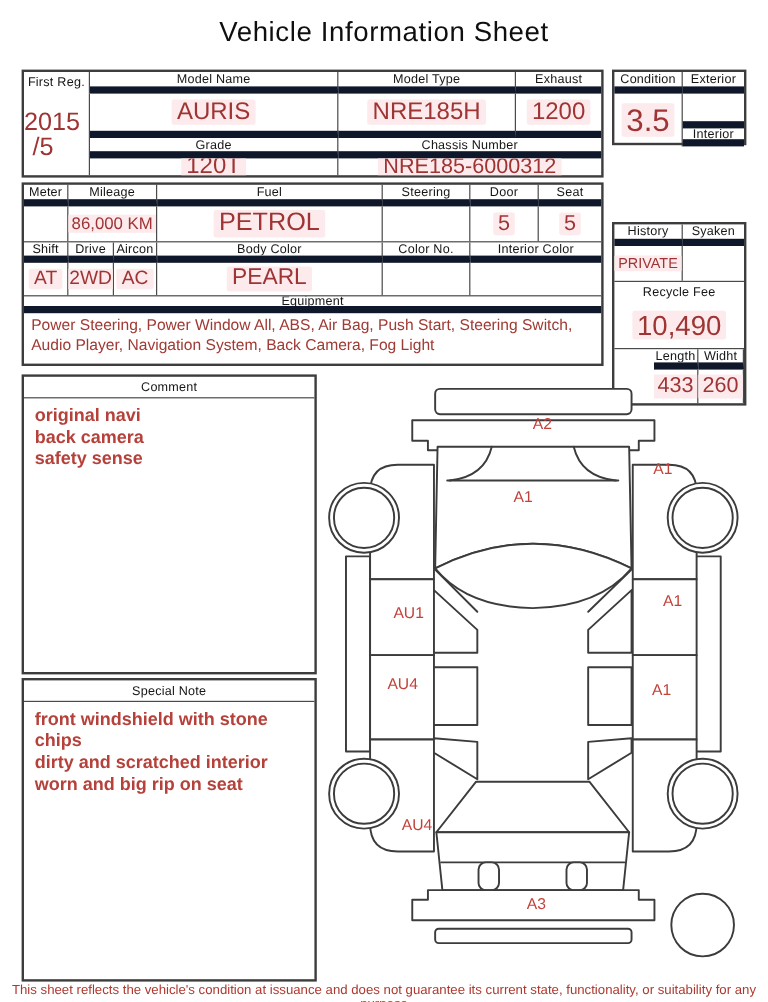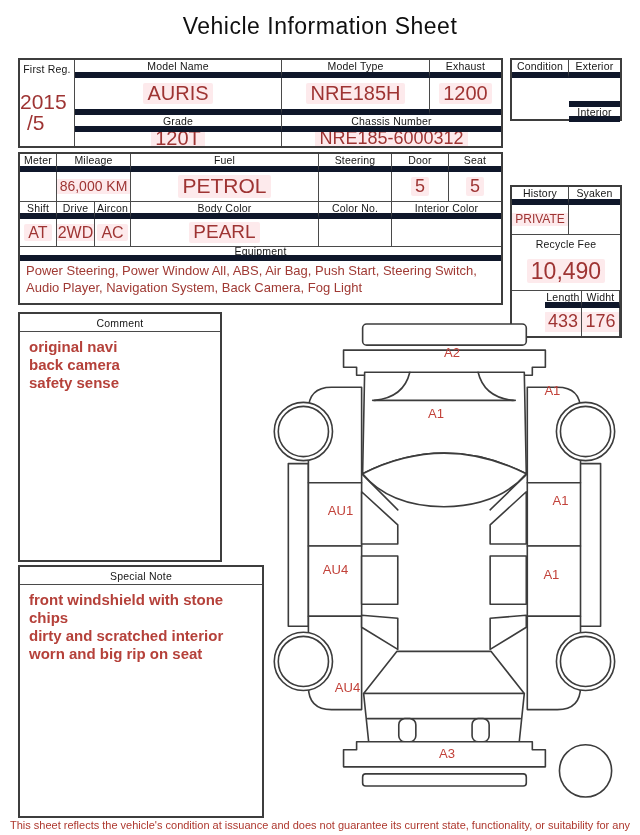--- a/index.html
+++ b/index.html
@@ -52,20 +52,23 @@
       <span class="hl">120T</span>
     </div>
   <div class="cell val" style="grid-area:4/3/5/5;font-size:18px">
       <span class="hl">NRE185-6000312</span>
     </div>
 </div>
 
 <div class="abs box grid" style="left:510px;top:58px;width:112px;height:63px;grid-template-columns:57px 1fr;grid-template-rows:18px 29px 15px 1fr;">
   <div class="cell hdr br bb" style="grid-area:1/1">Condition</div>
   <div class="cell hdr bb" style="grid-area:1/2">Exterior</div>
+  <div class="cell val br" style="grid-area:2/1/5/2;font-size:26px">
+      <span class="hl">3.5</span>
+    </div>
   <div class="cell val bb" style="grid-area:2/2;font-size:13px"></div>
   <div class="cell hdr bb" style="grid-area:3/2">Interior</div>
   <div class="cell val" style="grid-area:4/2;font-size:13px"></div>
 </div>
 
 <div class="abs box" style="left:18px;top:152px;width:485px;height:153px;">
   <div class="grid subsec" style="grid-template-columns:37px 74px 188px 73px 57px 1fr;grid-template-rows:18px 1fr;height:48px;border-bottom:1px solid #4a4a4a;">
     <div class="cell hdr br bb">Meter</div>
     <div class="cell hdr br bb">Mileage</div>
     <div class="cell hdr br bb">Fuel</div>
@@ -131,29 +134,29 @@
       </div>
   </div>
   <div class="grid subsec" style="grid-template-columns:37px 38px 1fr;grid-template-rows:17px 1fr;height:45px;padding-left:33px;">
     <div class="cell hdr br bb">Length</div>
     <div class="cell hdr br bb">Widht</div>
     <div class="cell hdr bb">Height</div>
     <div class="cell val br" style="font-size:18px">
         <span class="hl">433</span>
       </div>
     <div class="cell val br" style="font-size:18px">
-        <span class="hl">176</span>
+        <span class="hl">260</span>
       </div>
     <div class="cell val" style="font-size:18px">
         <span class="hl">106</span>
       </div>
   </div>
 </div>
 
-<div class="abs box" style="left:18px;top:312px;width:204px;height:250px;">
+<div class="abs box" style="left:18px;top:312px;width:246px;height:250px;">
   <div class="band hdr">Comment</div>
   <div class="notelines redtext">
     <div>original navi</div>
     <div>back camera</div>
     <div>safety sense</div>
   </div>
 </div>
 
 <div class="abs box" style="left:18px;top:565px;width:246px;height:253px;">
   <div class="band hdr">Special Note</div>

